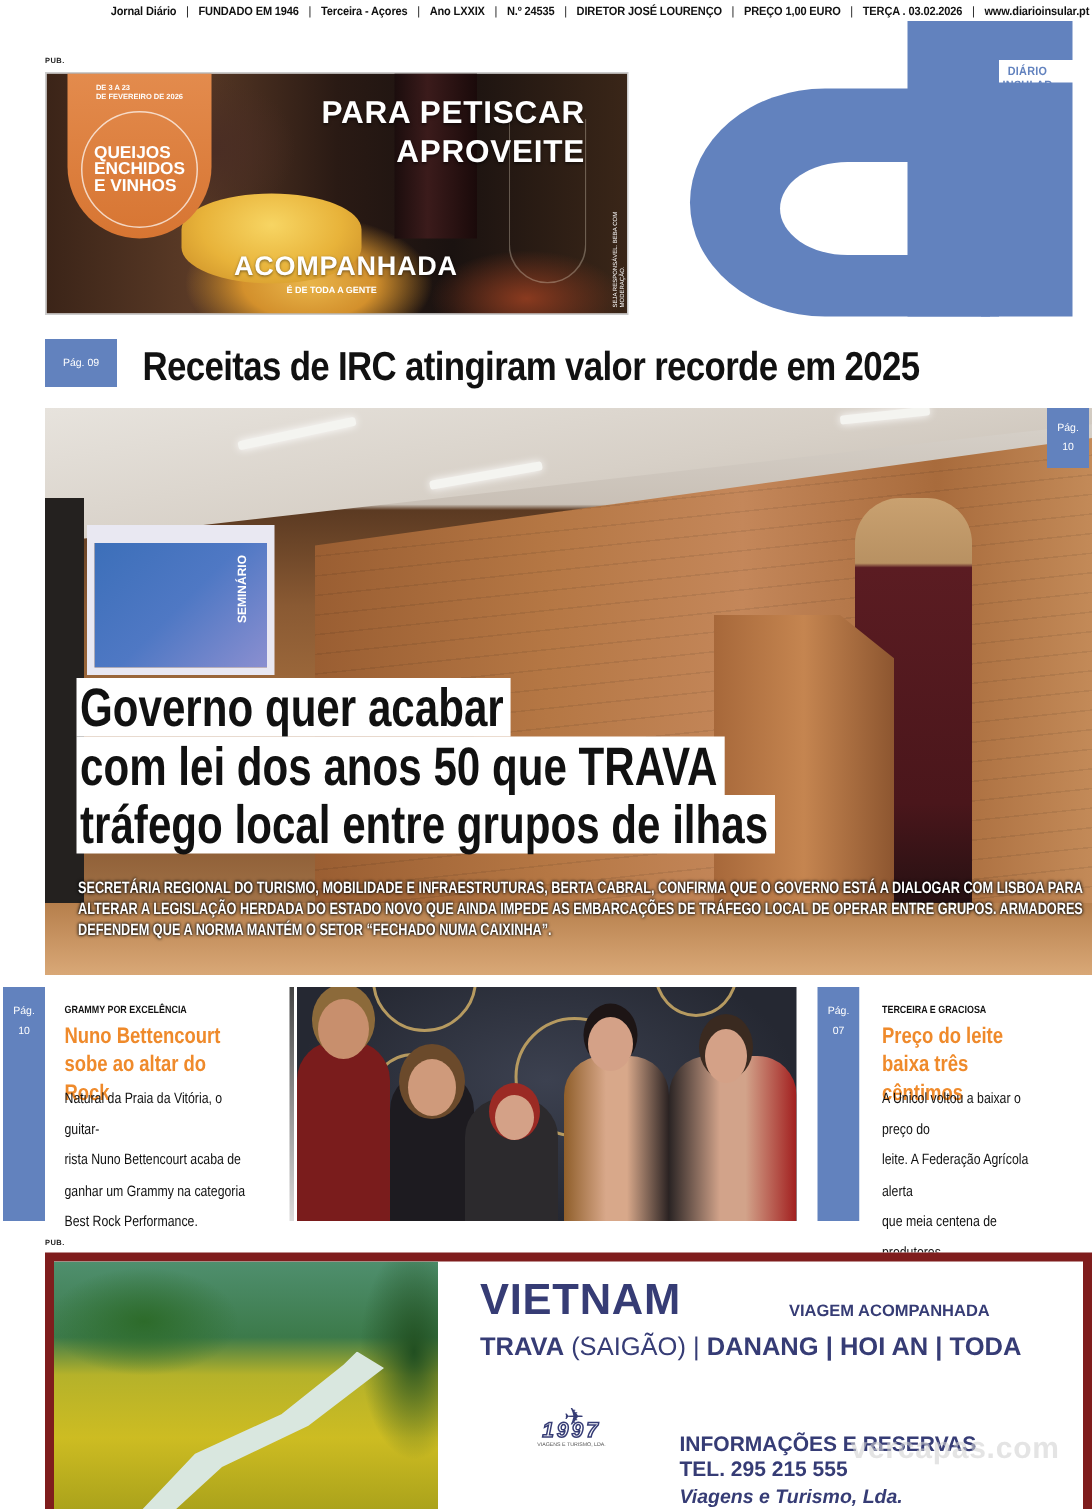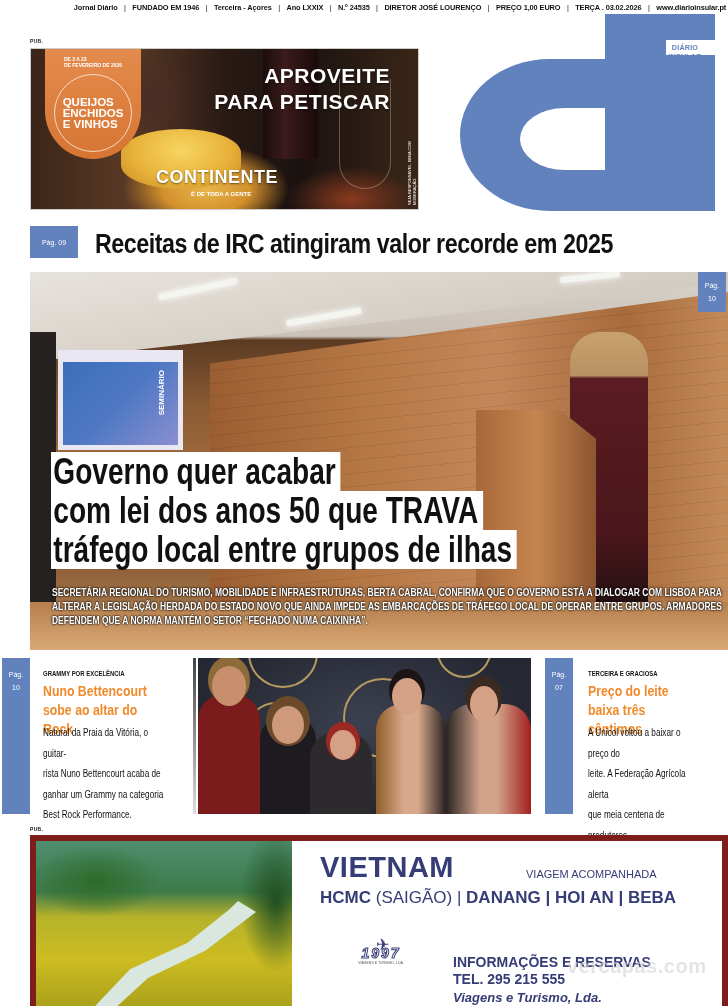--- a/index.html
+++ b/index.html
@@ -195,21 +195,21 @@
     background:
       radial-gradient(ellipse 70px 40px at 60px 40px, #2d6b2a 0%, rgba(30,80,30,0) 90%),
       radial-gradient(ellipse 40px 80px at 240px 60px, #214f21 0%, rgba(30,70,30,0) 90%),
       linear-gradient(180deg, #4f8f6e 0%, #3c7a4a 30%, #b5b22a 45%, #cdbc22 70%, #a9a11b 100%);
   }
   .ad-vietnam .river {
     position: absolute; left: 40px; top: 60px; width: 180px; height: 110px;
     background: #d9e7df; clip-path: polygon(90% 0, 100% 10%, 72% 45%, 40% 70%, 20% 100%, 8% 100%, 30% 62%, 62% 38%, 85% 8%);
   }
   .vn-title { position: absolute; left: 284px; top: 10px; font-size: 29px; font-weight: 900; color: #363c75; letter-spacing: 0.5px; }
-  .vn-sub { position: absolute; left: 490px; top: 27px; font-size: 11px; font-weight: normal; color: #363c75; }
+  .vn-sub { position: absolute; left: 490px; top: 27px; font-size: 11px; font-weight: bold; color: #363c75; }
   .vn-route { position: absolute; left: 284px; top: 47px; font-size: 17px; color: #363c75; white-space: nowrap; }
   .vn-route b { font-weight: 900; }
   .vn-dates { position: absolute; left: 284px; top: 71px; width: 408px; font-size: 14.5px; color: #363c75; display: flex; justify-content: space-between; }
   .vn-dates b { font-weight: 900; }
   .vn-plane { position: absolute; left: 340px; top: 94px; font-size: 16px; color: #363c75; }
   .vn-logo { position: absolute; left: 284px; top: 110px; width: 122px; text-align: center; }
   .vn-logo .angra {
     font-size: 24px; font-weight: 900; font-style: italic; color: #363c75; letter-spacing: 3px;
     text-shadow: 1px 1px 0 #6fa7e3;
   }
@@ -252,24 +252,24 @@
   <div class="ad-badge">
     <div class="dates" style="white-space:pre-line;">DE 3 A 23
 DE FEVEREIRO DE 2026</div>
     <div class="ring">
       <span>QUEIJOS
 ENCHIDOS
 E VINHOS</span>
     </div>
   </div>
   <div class="ad-head">
+    <div>PARA PETISCAR</div>
     <div>APROVEITE</div>
-    <div>PARA PETISCAR</div>
-  </div>
-  <div class="ad-brand">CONTINENTE</div>
+  </div>
+  <div class="ad-brand">ACOMPANHADA</div>
   <div class="ad-slogan">É DE TODA A GENTE</div>
   <div class="ad-fine">SEJA RESPONSÁVEL. BEBA COM MODERAÇÃO.</div>
 </div>
 
 <div class="logo">
   <div class="d-bowl"></div>
   <div class="d-hole"></div>
   <div class="d-stem"></div>
   <div class="i-dot"></div>
   <div class="brand-name">DIÁRIO INSULAR</div>
@@ -353,21 +353,21 @@
 </div>
 
 <div class="pub-label" style="left:30px; top:826px;">PUB.</div>
 <div class="ad-vietnam">
   <div class="photo">
     <div class="river"></div>
   </div>
   <div class="vn-title">VIETNAM</div>
   <div class="vn-sub">VIAGEM ACOMPANHADA</div>
   <div class="vn-route">
-    <b>HCMC</b><span style="white-space:pre;"> (SAIGÃO) | </span><b>DANANG | HOI AN | BEBA</b>
+    <b>TRAVA</b><span style="white-space:pre;"> (SAIGÃO) | </span><b>DANANG | HOI AN | TODA</b>
   </div>
   <div class="vn-plane">✈</div>
   <div class="vn-logo">
     <div class="y2000">1997</div>
     <div class="tag">VIAGENS E TURISMO, LDA.</div>
   </div>
   <div class="vn-info">
     <div class="l1">INFORMAÇÕES E RESERVAS</div>
     <div class="l2">TEL. 295 215 555</div>
     <div class="l3">Viagens e Turismo, Lda.</div>

